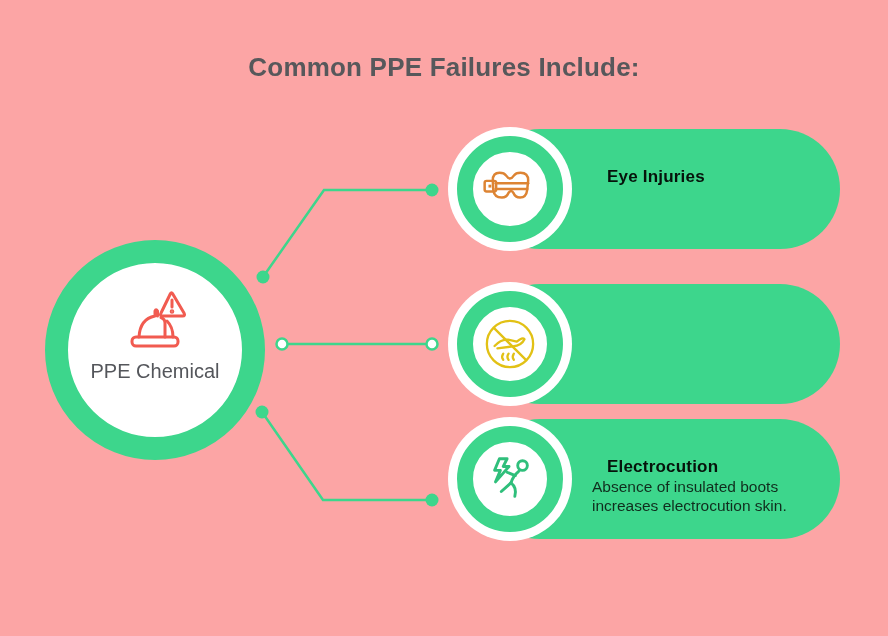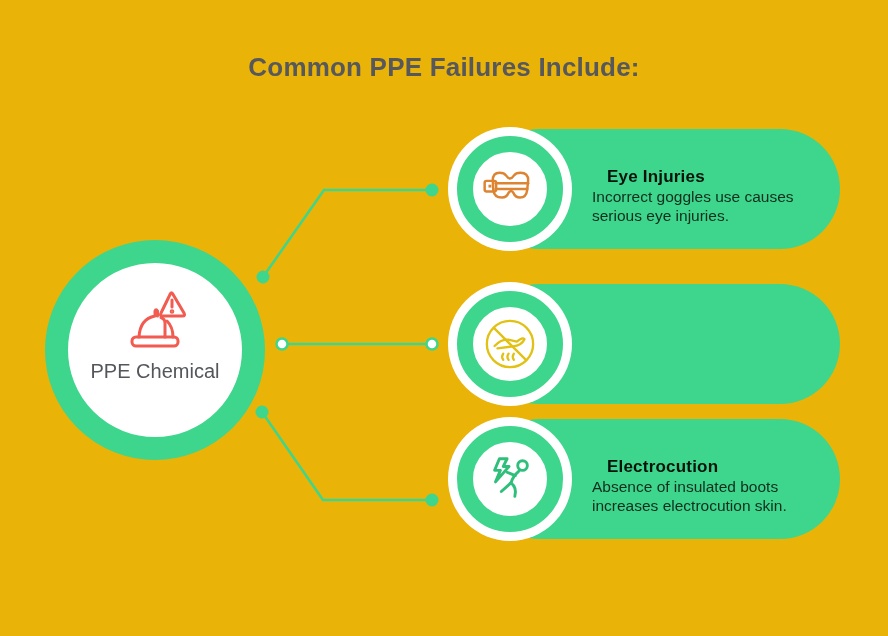--- a/index.html
+++ b/index.html
@@ -1,17 +1,17 @@
 <!DOCTYPE html>
 <html><head>
 <meta charset="utf-8">
 <style>
   html,body{margin:0;padding:0;}
   body{background:#ffffff;font-family:"Liberation Sans", sans-serif;}
-  .canvas{position:relative;width:888px;height:636px;background:#eab308;overflow:hidden;}
+  .canvas{position:relative;width:888px;height:636px;background:#fca5a5;overflow:hidden;}
 
   .main-title{position:absolute;left:0;top:52px;width:888px;text-align:center;
     font-size:26px;font-weight:bold;color:#57585B;letter-spacing:.2px;}
 
   
   .connector-layer{position:absolute;left:0;top:0;width:888px;height:636px;z-index:1;}
 
   
   .center-node{position:absolute;left:45px;top:240px;width:220px;height:220px;z-index:2;}
   .center-ring{position:absolute;left:0;top:0;width:220px;height:220px;box-sizing:border-box;
@@ -82,21 +82,20 @@
       <svg class="icon icon-orange" width="54" height="44" viewBox="0 0 56 46" fill="none" stroke="currentColor" stroke-width="2.6" stroke-linecap="round" stroke-linejoin="round">
         <path d="M10,14 Q10,6 17,6 Q22,6 24,9 Q26,12 28,12 Q30,12 32,9 Q34,6 39,6 Q47,6 47,14 L46,24 Q45,32 38.5,32 Q33.5,32 31.5,27 Q29.5,23 26.5,27 Q24.5,32 19.5,32 Q11.5,32 10.5,24 Z"></path>
         <path d="M13,17 L47,17"></path>
         <path d="M13,23 L46,23"></path>
         <rect x="1.5" y="14.5" width="12" height="11" rx="2"></rect>
         <rect x="5.5" y="18.5" width="3" height="3" fill="currentColor" stroke="none"></rect>
       </svg>
     </div>
     <div class="card-text">
       <h3 class="card-title">Eye Injuries</h3>
-      <p class="card-desc">Incorrect goggles use causes serious eye injuries.</p>
     </div>
   </div>
 
   <div class="row row-2">
     <div class="card"></div>
     <div class="node-circle">
       <svg class="icon icon-yellow" width="54" height="54" viewBox="0 0 56 56" fill="none" stroke="currentColor" stroke-width="2.4" stroke-linecap="round" stroke-linejoin="round">
         <circle cx="28" cy="28" r="24"></circle>
         <path d="M11.5,11.5 L44.5,44.5"></path>
         <path d="M12,30 Q19,22.5 26,23.5 L35,25.5 Q41,20.5 43,23 Q40,29.5 31,30.5 L15,32.5"></path>

